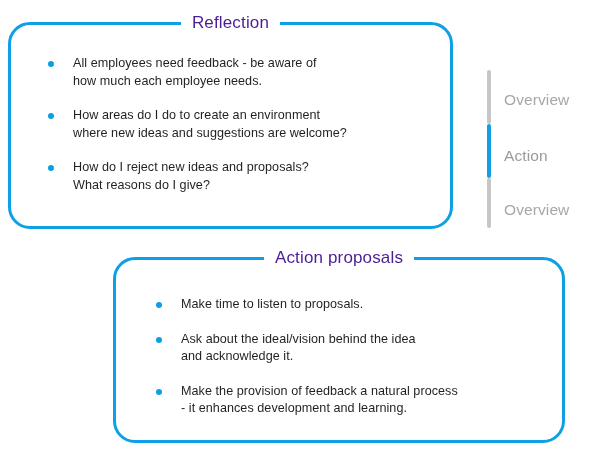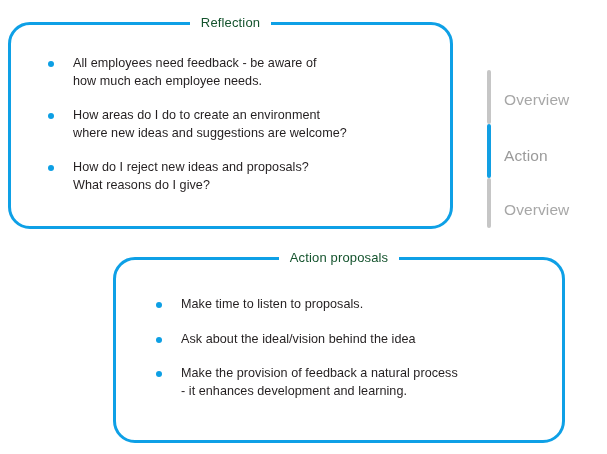--- a/index.html
+++ b/index.html
@@ -37,22 +37,22 @@
     margin: 0;
     padding: 0;
     text-align: center;
     line-height: 1;
     pointer-events: none;
   }
   .panel > legend.panel-title > span {
     display: inline-block;
     background: #ffffff;
     padding: 0 11px;
-    font-size: 13px;
-    color: #14532d;
+    font-size: 17px;
+    color: #4c1d95;
     letter-spacing: 0.15px;
     line-height: 20px;
   }
 
   
   .bullets {
     list-style: none;
     margin: 0;
     padding: 0;
   }
@@ -197,20 +197,21 @@
       <span>Action proposals</span>
     </legend>
     <ul class="bullets">
       <li>
         <span class="dot"></span>
         <span class="line">Make time to listen to proposals.</span>
       </li>
       <li>
         <span class="dot"></span>
         <span class="line">Ask about the ideal/vision behind the idea</span>
+        <span class="line">and acknowledge it.</span>
       </li>
       <li>
         <span class="dot"></span>
         <span class="line">Make the provision of feedback a natural process</span>
         <span class="line">- it enhances development and learning.</span>
       </li>
     </ul>
   </section>
 
   <nav id="side-nav">

